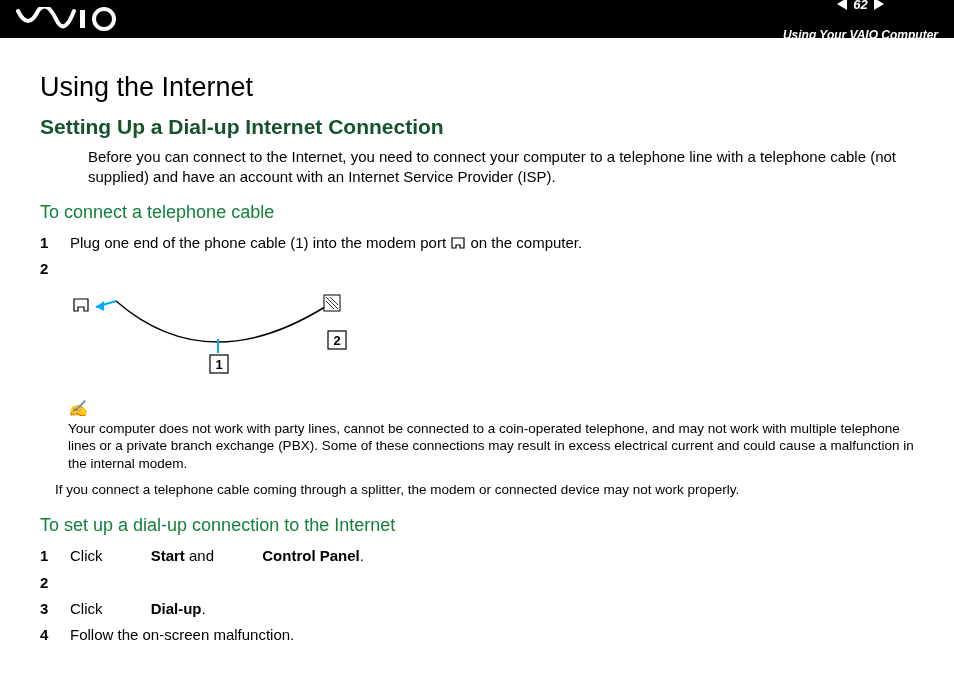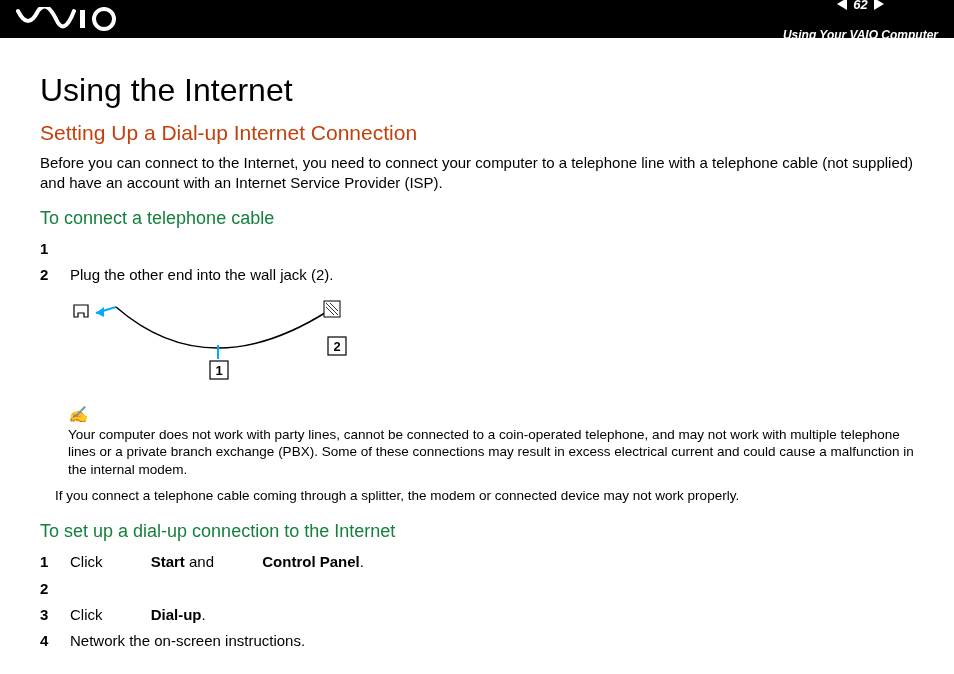--- a/index.html
+++ b/index.html
@@ -54,34 +54,35 @@
   .tri-right {
     width: 0; height: 0;
     border-top: 6px solid transparent;
     border-bottom: 6px solid transparent;
     border-left: 10px solid #fff;
   }
   .content {
     padding: 34px 40px 20px 40px;
   }
   h1 {
-    font-size: 32px;
+    font-size: 27px;
     font-weight: 400;
     margin-bottom: 12px;
   }
   h2 {
     font-size: 21px;
-    font-weight: 400;
-    color: #c2410c;
+    font-weight: 700;
+    color: #14532d;
     margin-bottom: 8px;
   }
   p.intro {
     font-size: 15px;
     line-height: 1.35;
     margin-bottom: 14px;
+    margin-left: 48px;
   }
   h3 {
     font-size: 18px;
     font-weight: 400;
     color: #15803d;
     margin-bottom: 10px;
   }
   ol.steps {
     list-style: none;
     margin: 0 0 12px 0;
@@ -144,24 +145,28 @@
 
 <div class="content">
   <h1>Using the Internet</h1>
   <h2>Setting Up a Dial-up Internet Connection</h2>
   <p class="intro">Before you can connect to the Internet, you need to connect your computer to a telephone line with a telephone cable (not supplied) and have an account with an Internet Service Provider (ISP).</p>
 
   <h3>To connect a telephone cable</h3>
   <ol class="steps">
     <li>
       <span class="num">1</span>
+      <span>
+        <span>Plug one end of the phone cable (1) into the modem port </span><svg class="modem-icon" width="16" height="14" viewBox="0 0 16 14">
+            <path d="M2 2 h12 v10 h-4 v-3 h-4 v3 h-4 z" fill="none" stroke="#000" stroke-width="1.2"></path>
+          </svg><span> on the computer.</span>
+      </span>
     </li>
     <li>
       <span class="num">2</span>
-      <span>Plug the other end into the wall jack (2).</span>
     </li>
   </ol>
 
   <div class="figure">
     <svg width="320" height="90" viewBox="0 0 320 90">
 
       <path d="M6 8 h14 v12 h-4 v-4 h-6 v4 h-4 z" fill="none" stroke="#000" stroke-width="1.2"></path>
 
       <path d="M 48 10 L 28 16" stroke="#00aaff" stroke-width="2" fill="none"></path>
       <polygon points="28,16 36,10 36,20" fill="#00aaff"></polygon>
@@ -197,16 +202,16 @@
       </li>
       <li>
         <span class="num">2</span>
       </li>
       <li>
         <span class="num">3</span>
         <span>Click <strong>Dial-up</strong>.</span>
       </li>
       <li>
         <span class="num">4</span>
-        <span>Network the on-screen instructions.</span>
+        <span>Follow the on-screen malfunction.</span>
       </li>
     </ol>
 </div>
 
 </body></html>

